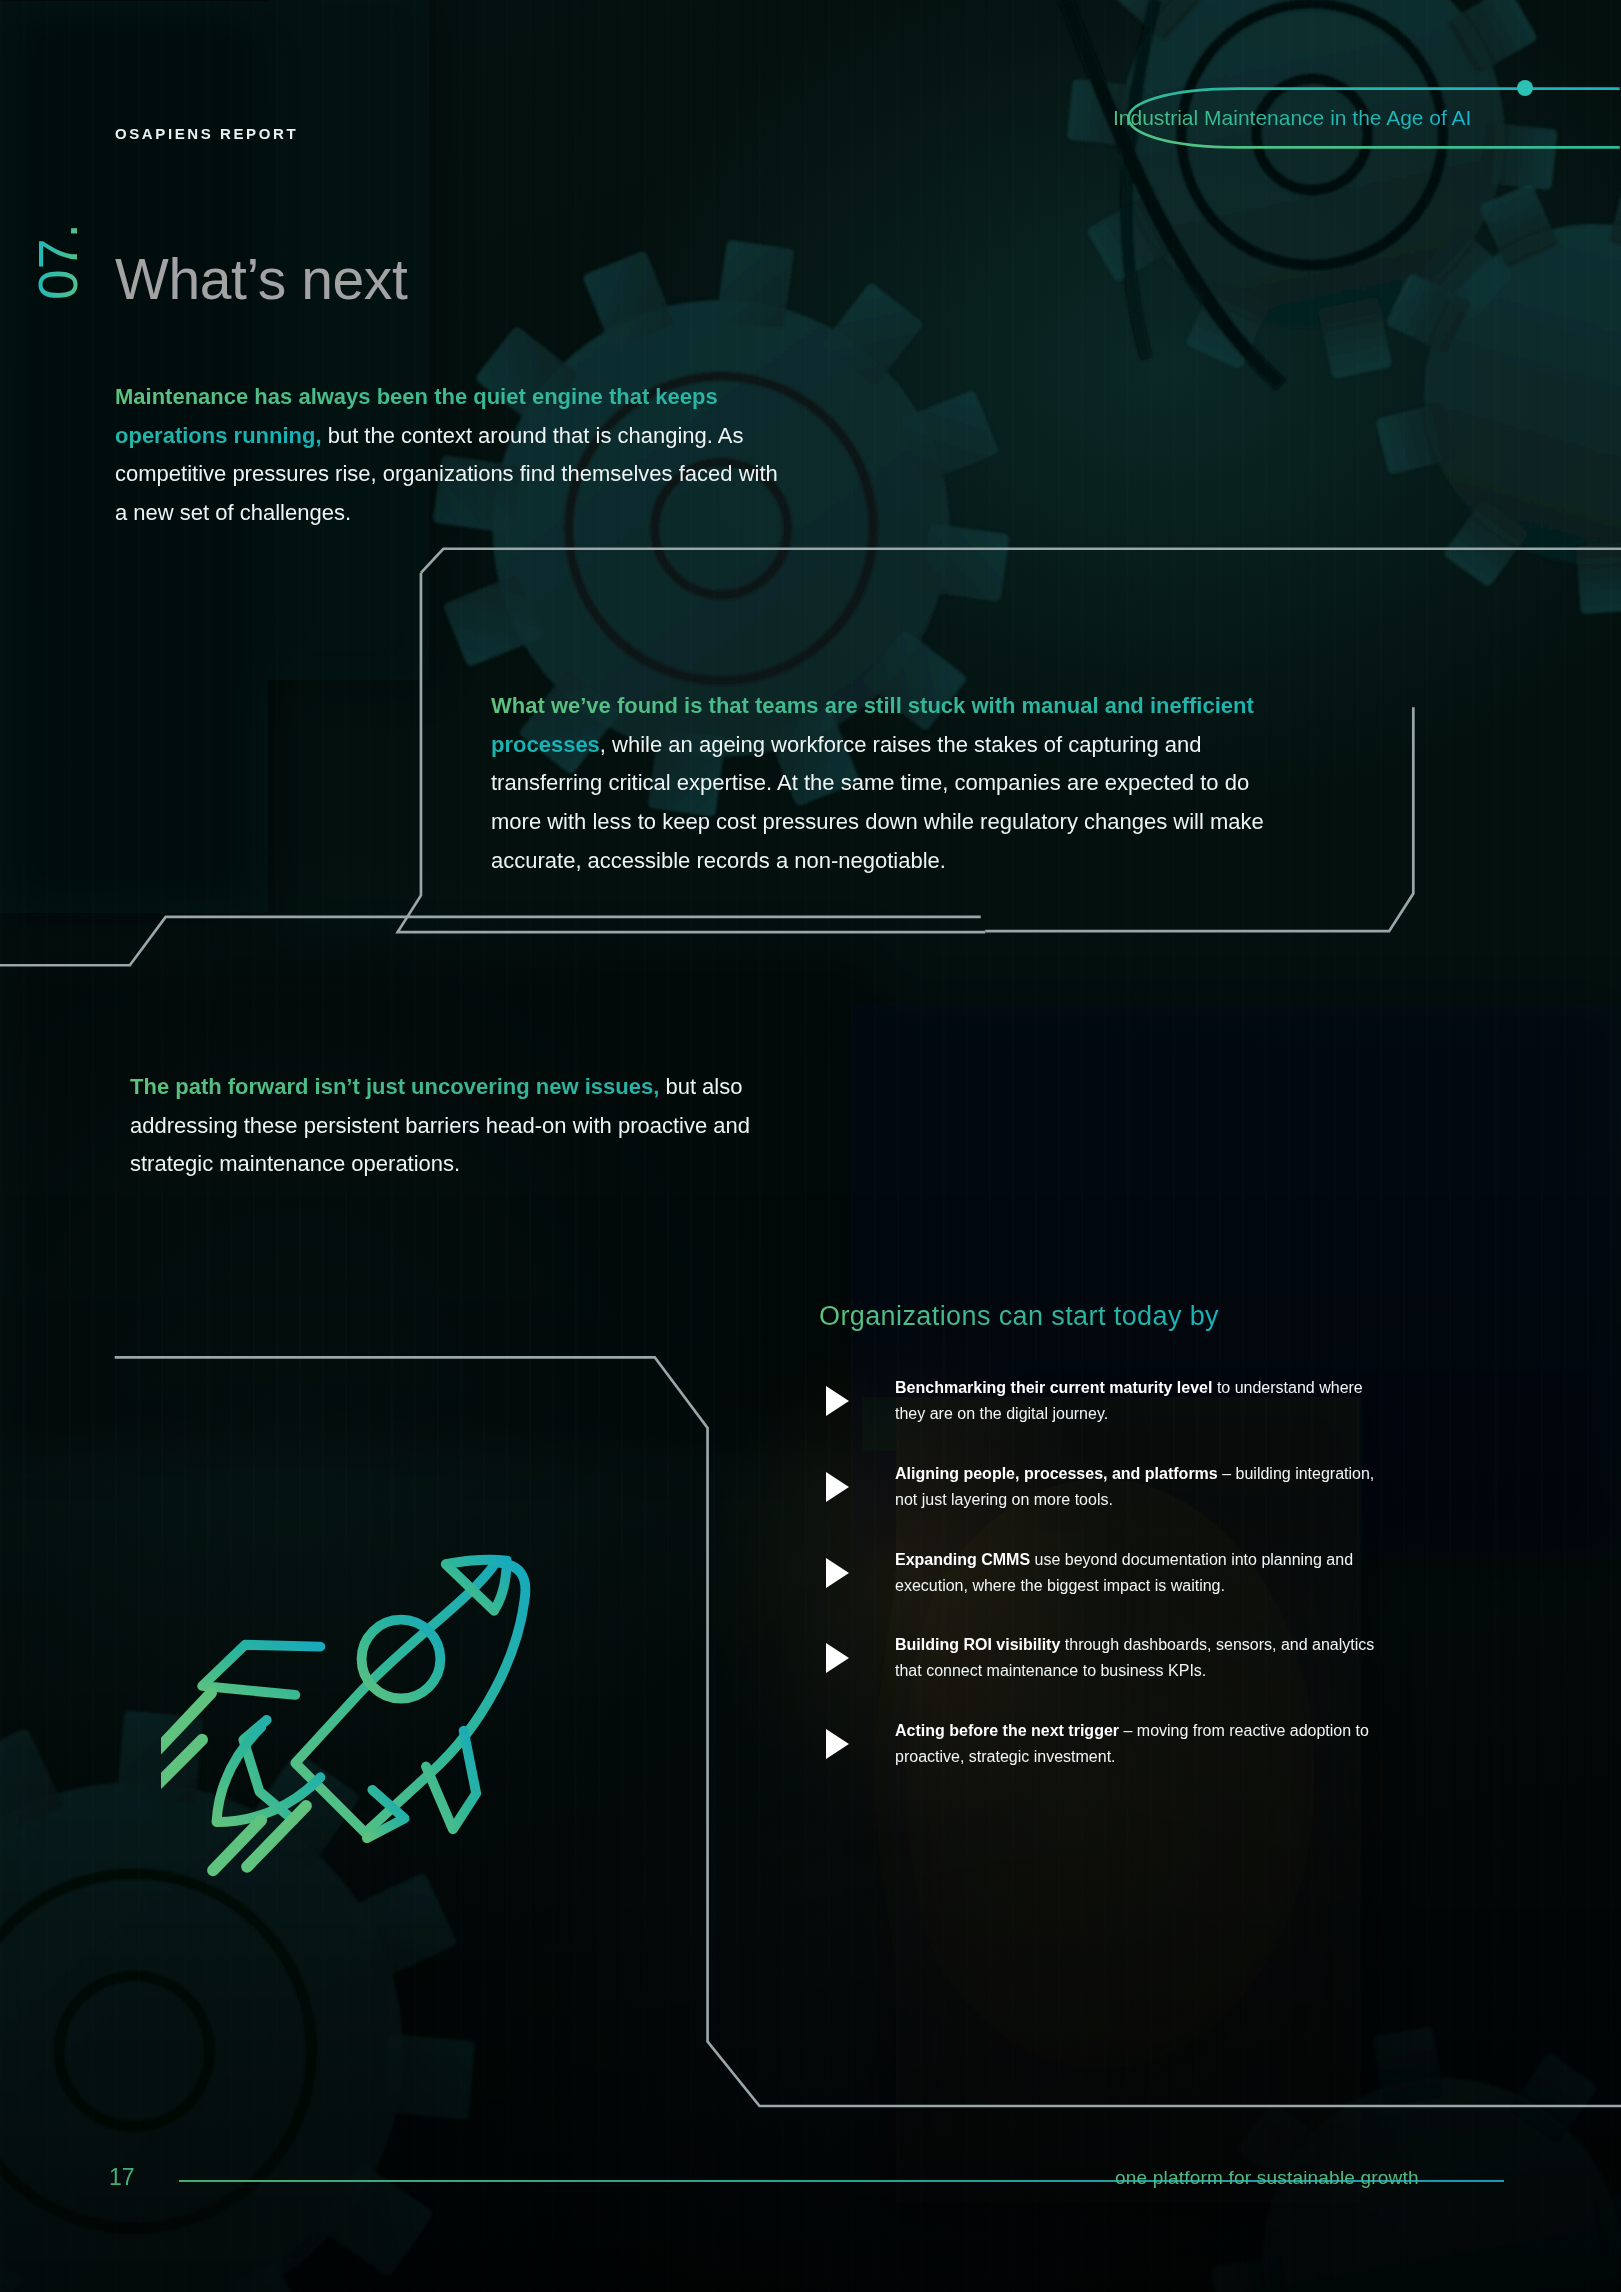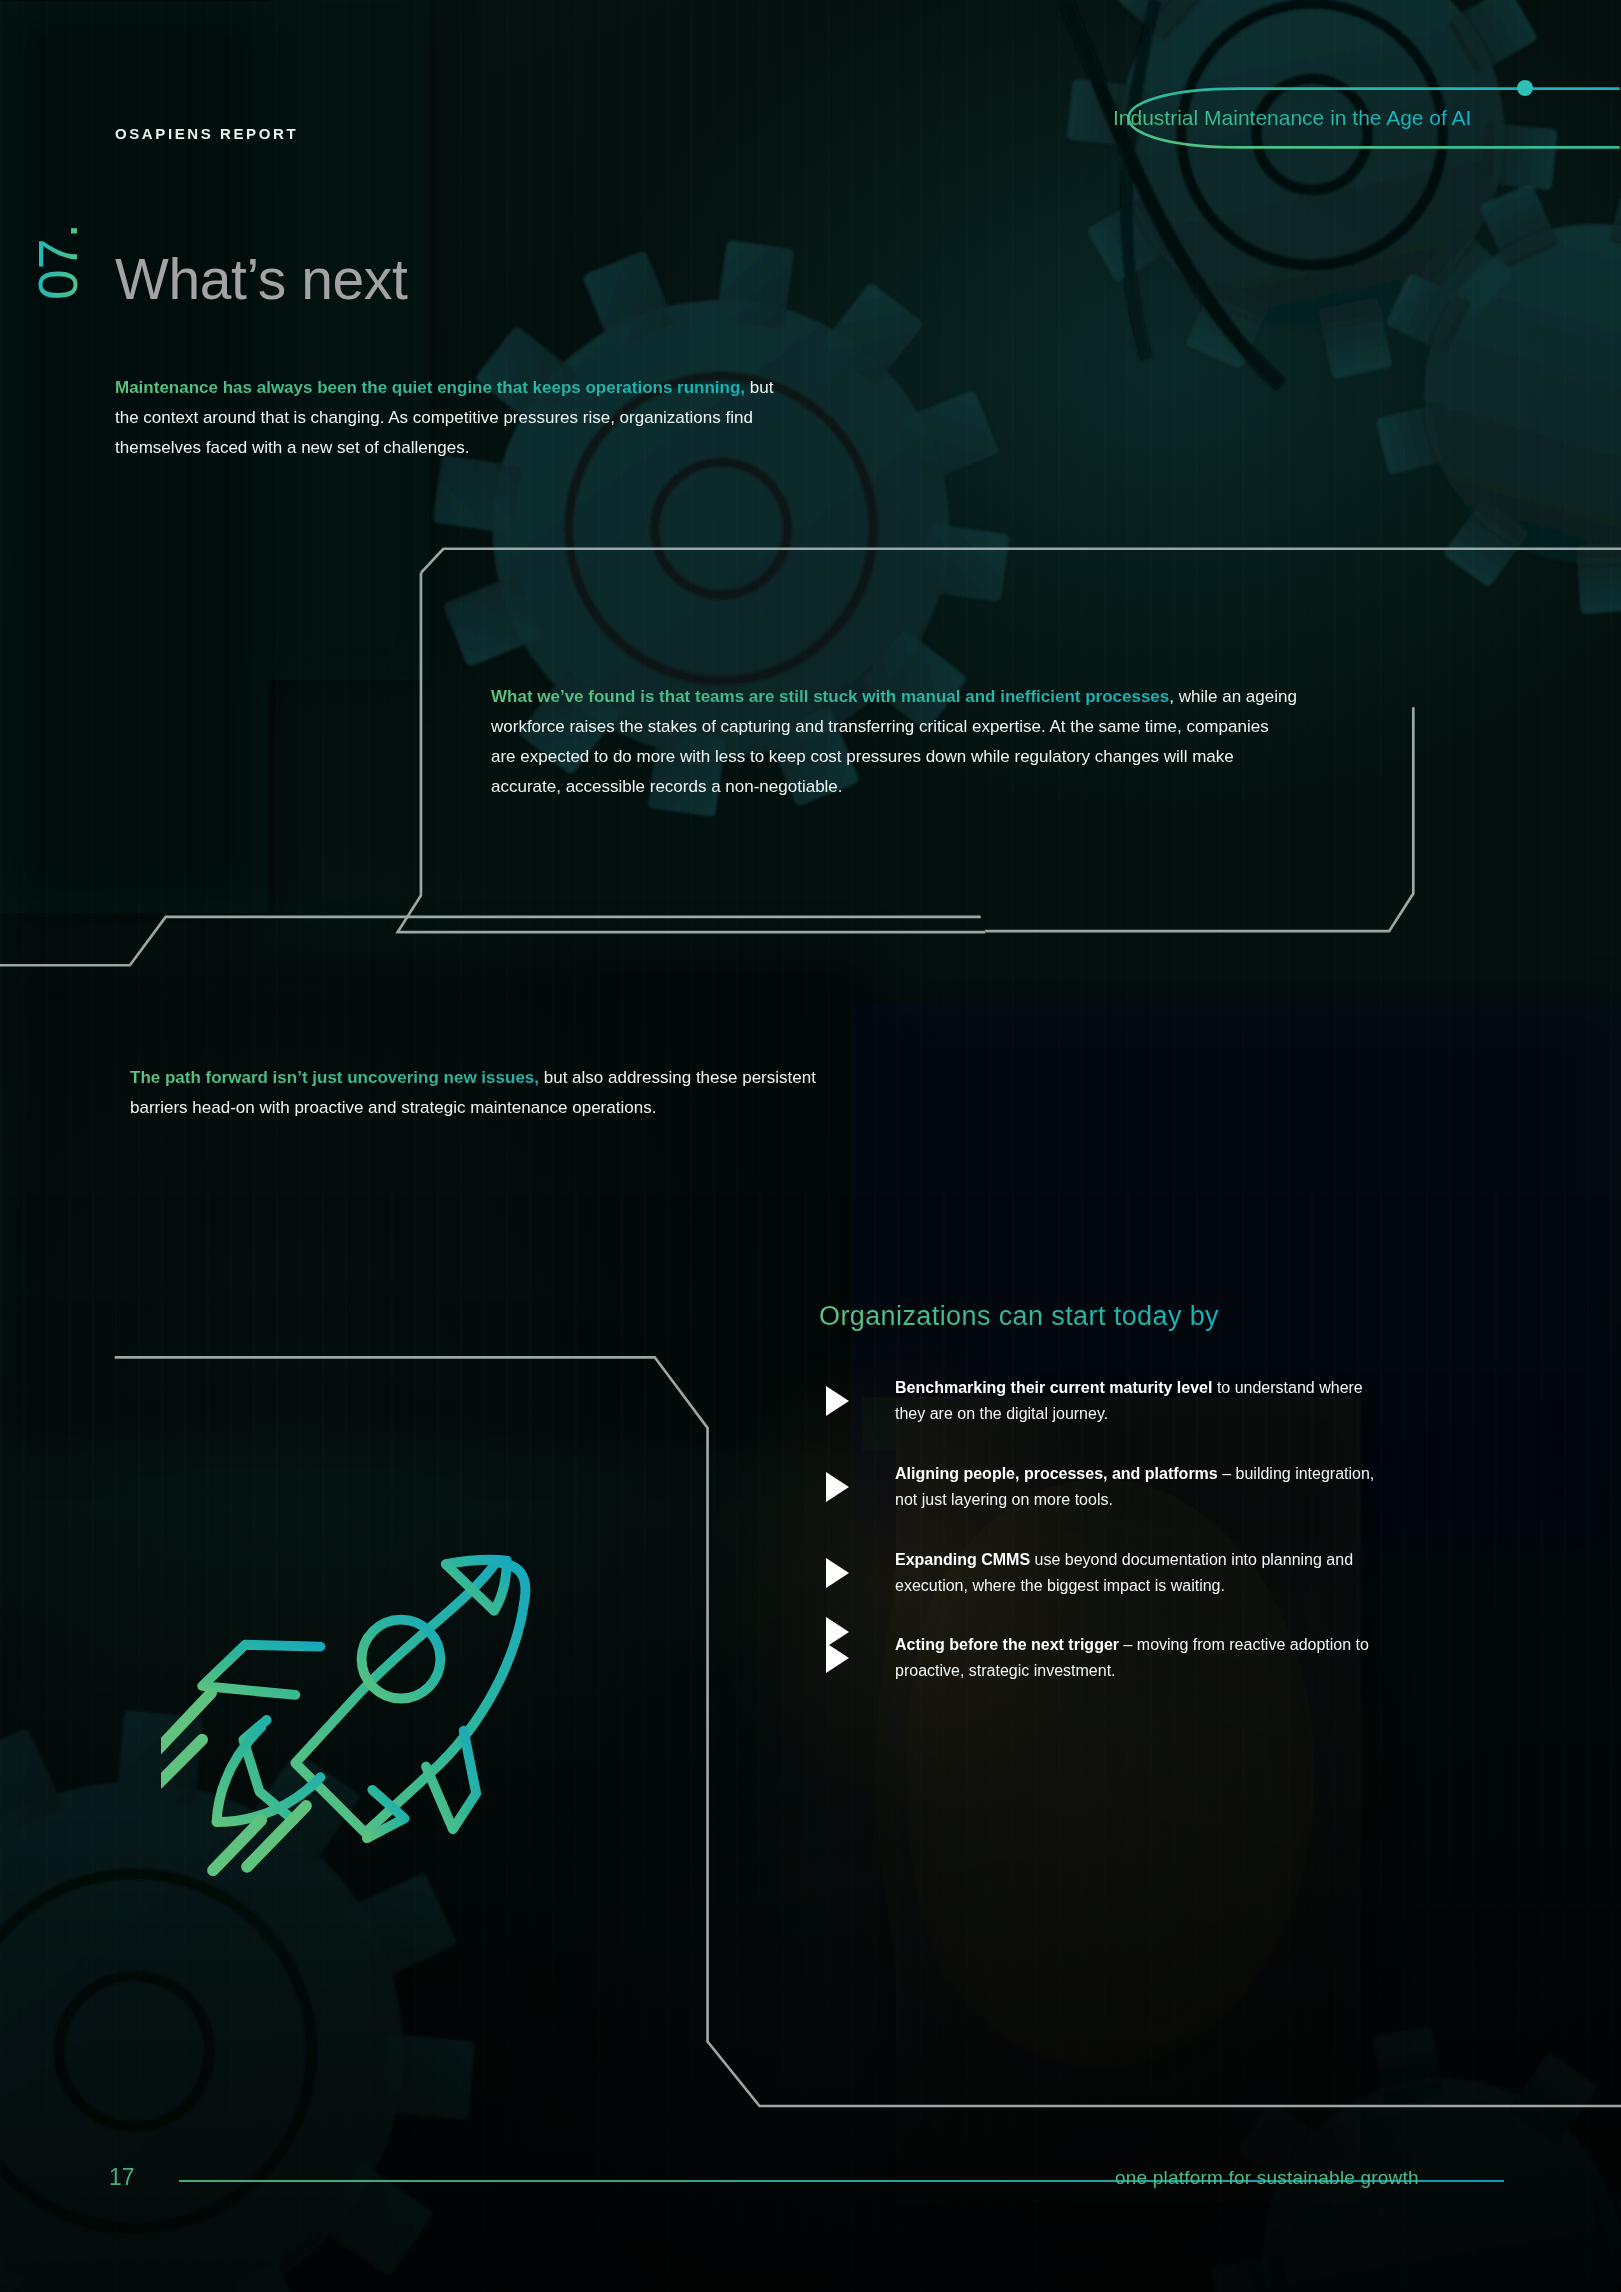--- a/index.html
+++ b/index.html
@@ -55,21 +55,21 @@
   }
 
   .title{
     position:absolute; left:115px; top:251px;
     font-size:57px; font-weight:300; color:#a3a3a3;
     letter-spacing:-0.4px; line-height:1;
   }
 
   .para{
     position:absolute;
-    font-size:17px; line-height:1.76; color:#eef4f3; font-weight:400;
+    font-size:22px; line-height:1.76; color:#eef4f3; font-weight:400;
   }
   .para b{font-weight:700;}
   .grad-text{
     background:linear-gradient(90deg,#5fc27e 0%, #39b894 45%, #14b2b8 100%);
     -webkit-background-clip:text; background-clip:text; color:transparent;
   }
   .grad-text-short{
     background:linear-gradient(90deg,#5fc27e 0%, #3ab493 70%, #22b2ab 100%);
     -webkit-background-clip:text; background-clip:text; color:transparent;
   }
@@ -368,20 +368,21 @@
     <div class="li">
       <span class="tri"></span>
       <div class="li-text"><b>Aligning people, processes, and platforms</b><span> – building integration, not just layering on more tools.</span></div>
     </div>
     <div class="li">
       <span class="tri"></span>
       <div class="li-text"><b>Expanding CMMS</b><span> use beyond documentation into planning and execution, where the biggest impact is waiting.</span></div>
     </div>
     <div class="li">
       <span class="tri"></span>
+      <div class="li-text"><b>Building ROI visibility</b><span> through dashboards, sensors, and analytics that connect maintenance to business KPIs.</span></div>
     </div>
     <div class="li">
       <span class="tri"></span>
       <div class="li-text"><b>Acting before the next trigger</b><span> – moving from reactive adoption to proactive, strategic investment.</span></div>
     </div>
   </div>
 
   <div class="pagenum">17</div>
   <div class="footline"></div>
   <div class="tagline">one platform for sustainable growth</div>

